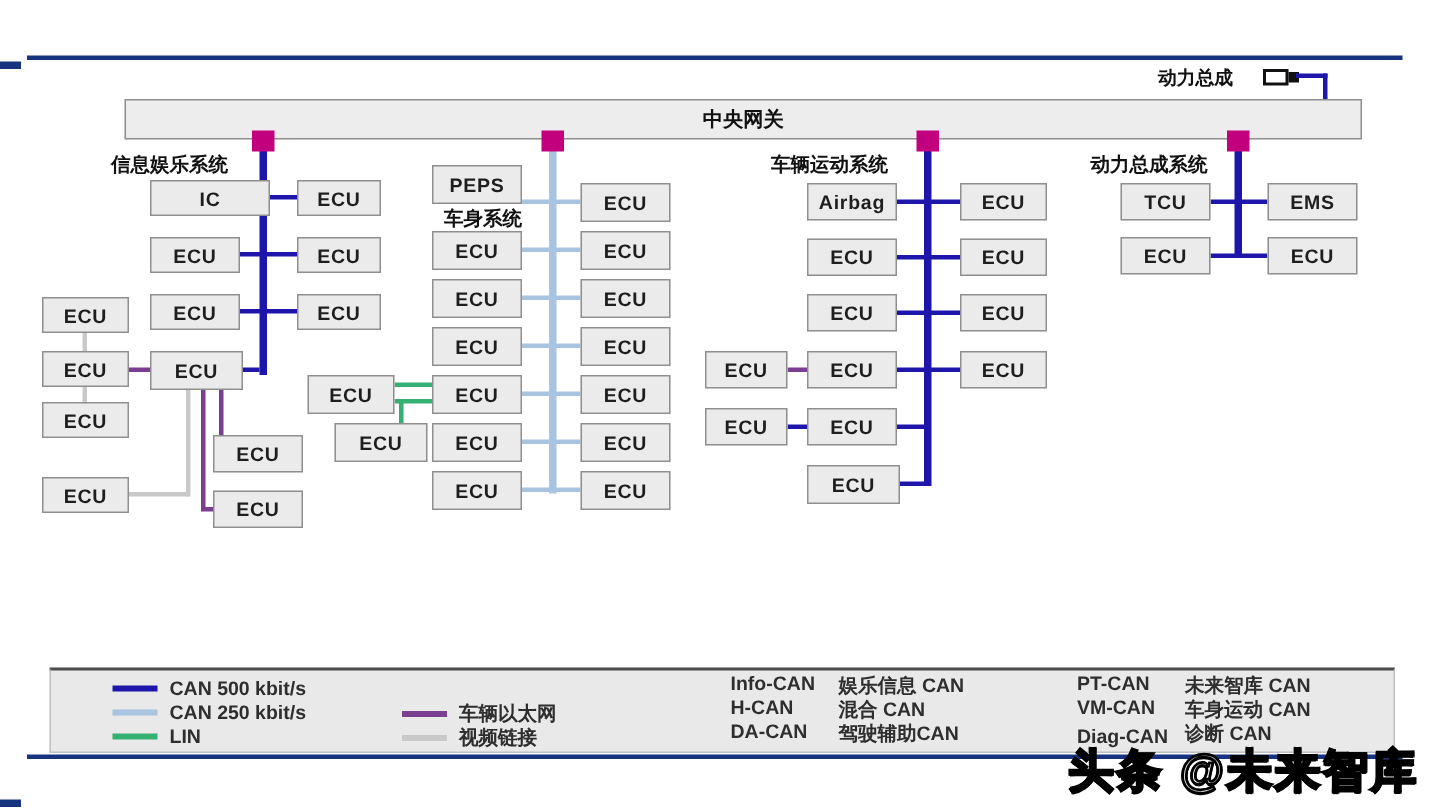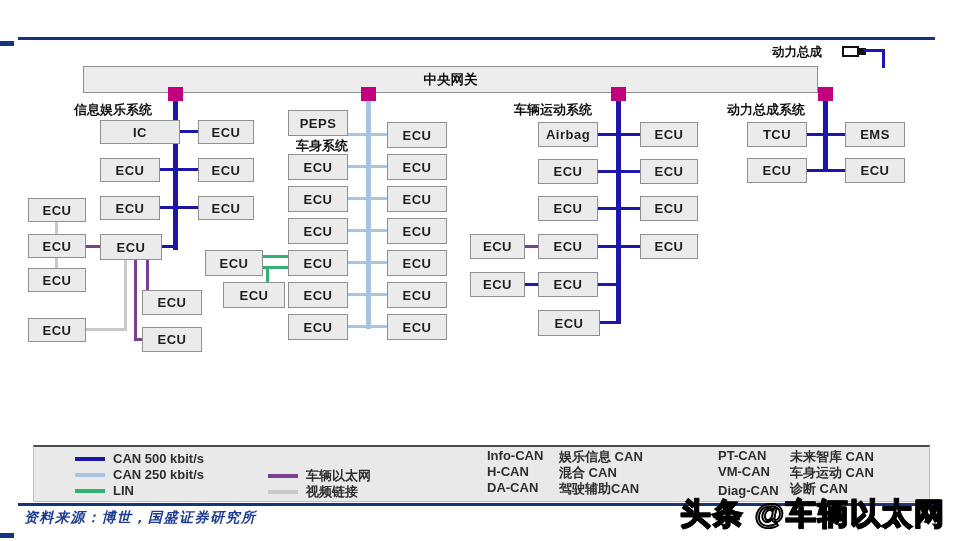--- a/index.html
+++ b/index.html
@@ -9,21 +9,21 @@
   #title{position:absolute;left:18px;top:9px;font:italic 700 15px "DejaVu Serif",serif;
          color:#1d3c96;letter-spacing:1.5px;}
   #source{position:absolute;left:24px;top:509px;font:italic 700 14px "DejaVu Serif",serif;
           color:#1d3c96;letter-spacing:1.5px;}
   #watermark{position:absolute;right:16px;top:494px;font:700 30px "Liberation Sans",sans-serif;
              color:#ffffff;letter-spacing:2px;-webkit-text-stroke:1.8px #000;
              text-shadow:-1px 0 0 #000,1px 0 0 #000,0 -1px 0 #000,0 1px 0 #000;z-index:9;}
   .node{position:absolute;background:#ebebeb;border:1.5px solid #8f8f8f;box-sizing:border-box;
         display:flex;align-items:center;justify-content:center;
         font:700 13px "Liberation Sans",sans-serif;color:#1e1e1e;letter-spacing:.5px;z-index:2;}
-  #gateway{position:absolute;left:83px;top:66px;width:735px;height:27px;background:#ededed;
+  #gateway{position:absolute;left:83px;top:66px;width:825px;height:27px;background:#ededed;
            border:1.5px solid #8f8f8f;box-sizing:border-box;display:flex;align-items:center;
            justify-content:center;font:700 13.5px "Liberation Sans",sans-serif;color:#111;z-index:2;}
   .seg{position:absolute;z-index:1;}
   .conn{position:absolute;z-index:3;}
   .section-label{position:absolute;font:700 13px "Liberation Sans",sans-serif;color:#111;z-index:2;}
   #diag-label{position:absolute;left:772px;top:44px;font:700 12.5px "Liberation Sans",sans-serif;color:#111;}
   #diag-icon-outer{position:absolute;left:842px;top:46px;width:17px;height:11px;background:#fff;
                    border:2px solid #111;box-sizing:border-box;}
   #diag-icon-nub{position:absolute;left:859px;top:48px;width:7px;height:7px;background:#111;}
   #legend-band{position:absolute;left:33px;top:445px;width:897px;height:57px;background:#e9e9e9;
@@ -188,16 +188,15 @@
       </div>
       <div class="can-type" style="left: 718px; top: 480px; align-items: flex-end;">
         <span class="code">Diag-CAN</span>
         <span>诊断 CAN</span>
       </div>
     </div>
 
   <div class="rule" style="left:18px;top:503px;width:917px;height:3px;"></div>
   <div class="rule" style="left:0;top:533px;width:14px;height:5px;"></div>
 
-  <div id="source">资料来源：博世，国盛证券研究所</div>
-  <div id="watermark">头条 @车辆以太网</div>
+  <div id="watermark">头条 @未来智库</div>
 
 </div>
 
 </body></html>

